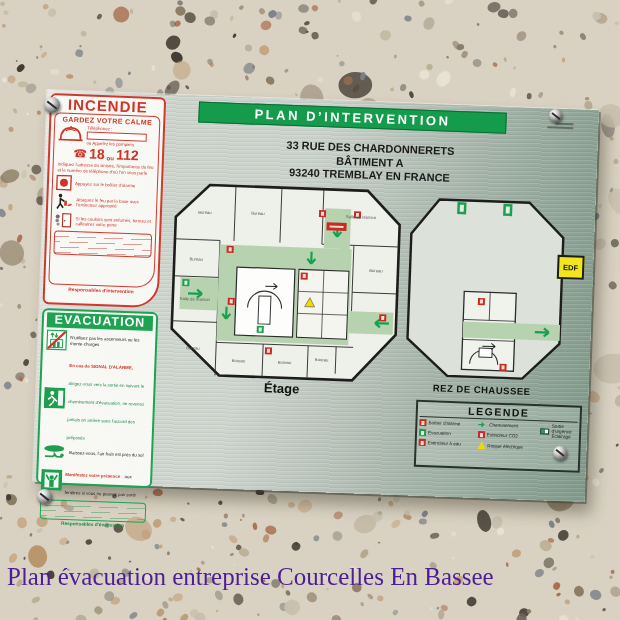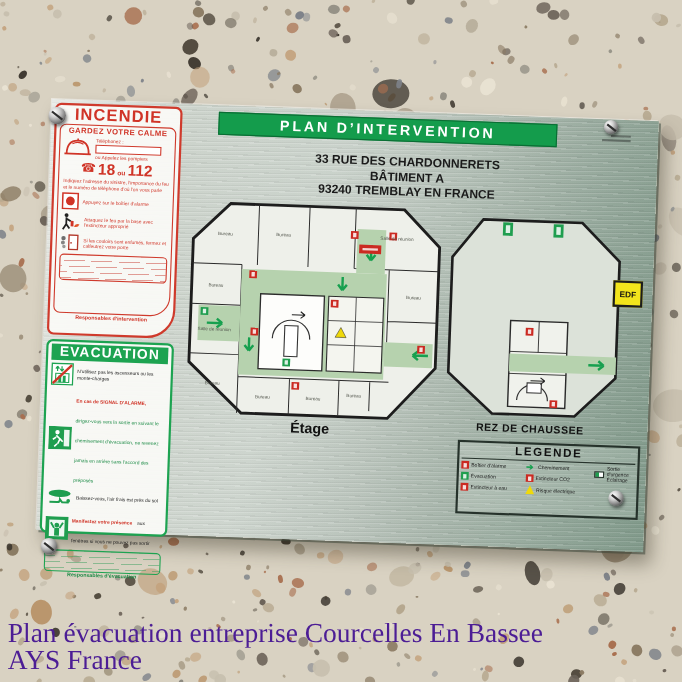--- a/index.html
+++ b/index.html
@@ -1109,16 +1109,15 @@
     </div>
   </div>
 
   <div class="screw" style="left:44px;top:97px;width:16px;height:16px;"></div>
   <div class="screw" style="left:549px;top:109px;width:13px;height:13px;"></div>
   <div class="screw" style="left:37px;top:489px;width:15px;height:15px;"></div>
   <div class="screw" style="left:553px;top:446px;width:14px;height:14px;"></div>
 
   <div class="caption">
     <div>Plan évacuation entreprise Courcelles En Bassee</div>
-    <div>AYS France</div>
   </div>
 
 </div>
 
 </body></html>

